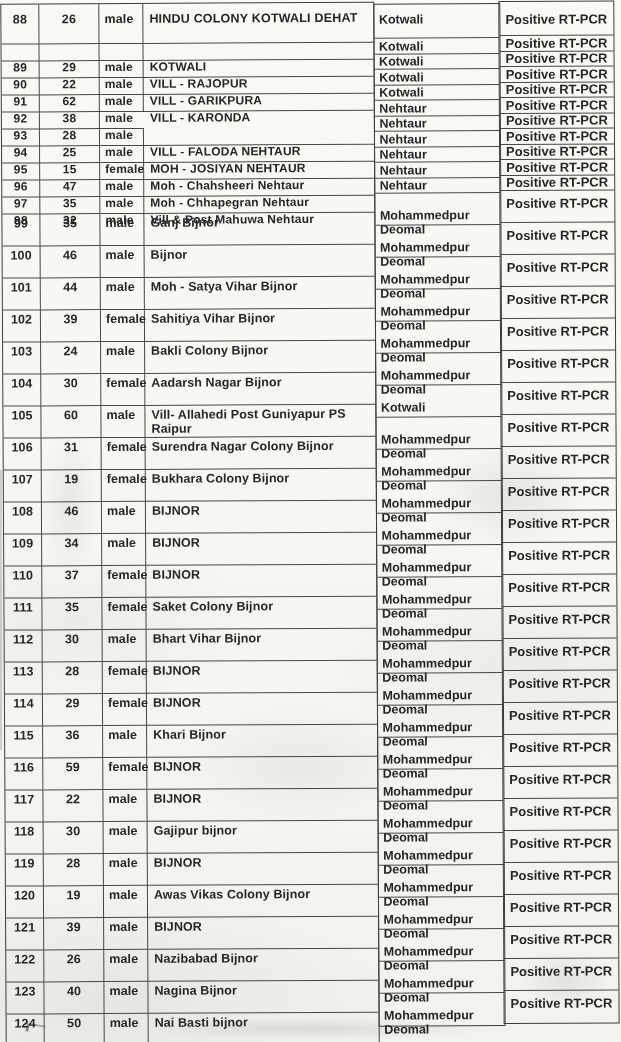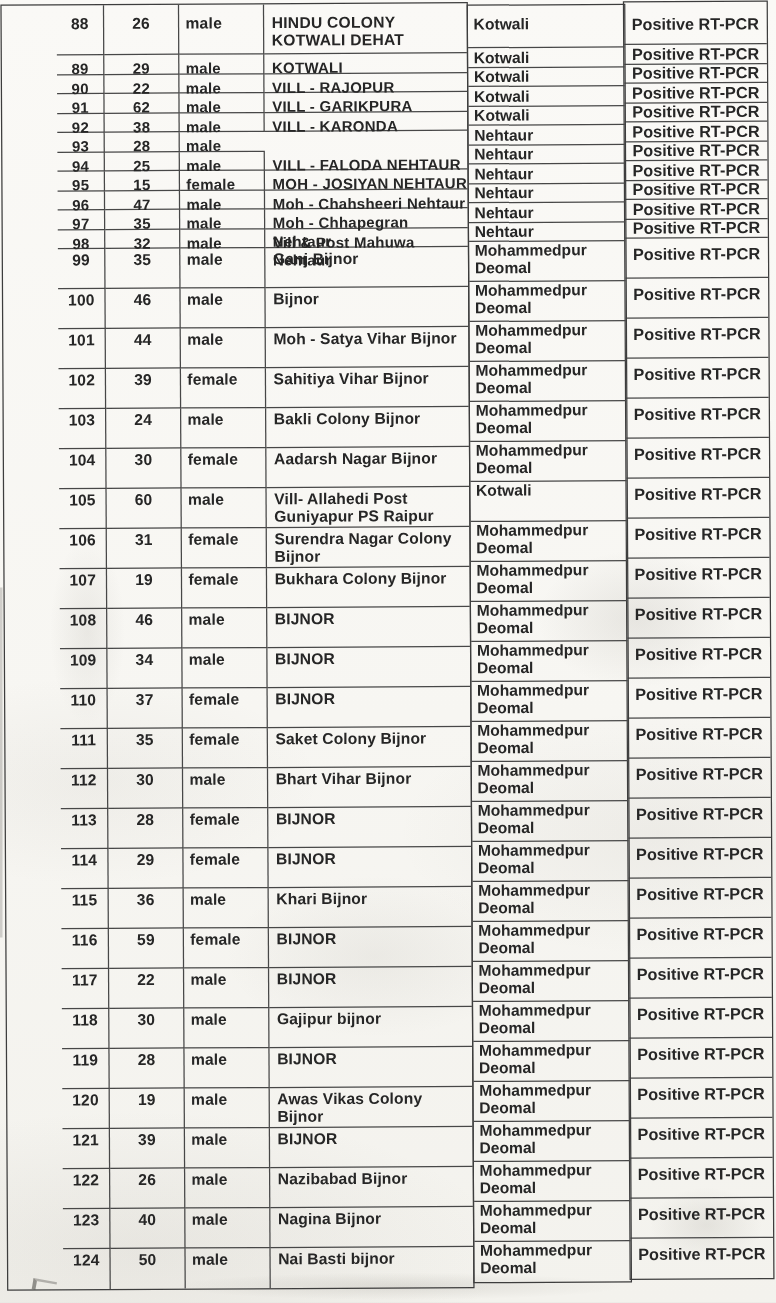--- a/index.html
+++ b/index.html
@@ -19,37 +19,37 @@
   }
   .scan-rot{position:absolute;left:3px;top:2px;transform:rotate(-0.3deg);transform-origin:310px 520px;}
   .tbl{display:flex;align-items:flex-start;}
   .stack{box-sizing:border-box;background:transparent;}
   .left{width:374px;border:1.7px solid #3d3d3d;display:flex;flex-direction:column;}
   .lrow{display:flex;}
   .lrow .c{box-sizing:border-box;border-right:1.5px solid #474747;border-bottom:1.5px solid #474747;overflow:visible;white-space:nowrap;}
   .lrow .c.address{white-space:normal;}
   .lrow .c:last-child{border-right:none;}
   .left .lrow:last-child .c{border-bottom:none;}
-  .c.sr{width:38px;text-align:center;margin-left:44px;}
+  .c.sr{width:38px;text-align:center;}
   .c.age{width:60px;text-align:center;}
-  .c.gender{width:68px;padding-left:5px;}
+  .c.gender{width:44px;padding-left:5px;}
   .c.address{flex:1;padding-left:6px;}
   .left .row-lg > .c{height:40px;padding-top:8px;font-size:12.5px;letter-spacing:.2px;}
-  .left .row-sm > .c{height:15.5px;padding-top:4px;font-size:12px;line-height:14.5px;letter-spacing:.2px;}
+  .left .row-sm > .c{height:15.5px;padding-top:16px;font-size:12px;line-height:14.5px;letter-spacing:.2px;}
   .left .row-xl > .c{height:32px;padding-top:3px;font-size:12.5px;line-height:13.5px;letter-spacing:.1px;}
 
   .station{width:127px;border:1.7px solid #3d3d3d;margin-left:-1.5px;transform:translateY(2px);}
   .result{width:116px;border:1.7px solid #3d3d3d;margin-left:-1.5px;}
   .scell,.rcell{box-sizing:border-box;border-bottom:1.5px solid #474747;overflow:visible;}
   .station .scell:last-child,.result .rcell:last-child{border-bottom:none;}
   .scell{padding-left:5px;font-size:12.5px;line-height:13.5px;}
   .rcell{padding-left:6px;font-size:13px;line-height:13.5px;white-space:nowrap;}
   .station .row-lg{height:34px;padding-top:9px;}
   .station .row-sm{height:15.5px;padding-top:.5px;line-height:14px;}
-  .station .row-xl{height:32px;padding-top:1px;}
+  .station .row-xl{height:32px;padding-top:16px;}
   .result .row-lg{height:34px;padding-top:11px;}
   .result .row-sm{height:15.5px;padding-top:.5px;line-height:14px;}
   .result .row-xl{height:32px;padding-top:5.5px;}
 
   .blot{position:absolute;pointer-events:none;border-radius:50%;}
   .b1{left:40px;top:430px;width:60px;height:150px;background:radial-gradient(closest-side,rgba(110,104,92,.10),rgba(110,104,92,0));}
   .b2{left:430px;top:440px;width:160px;height:110px;background:radial-gradient(closest-side,rgba(110,104,92,.12),rgba(110,104,92,0));}
   .b3{left:180px;top:700px;width:240px;height:130px;background:radial-gradient(closest-side,rgba(110,104,92,.08),rgba(110,104,92,0));}
   .b4{left:140px;top:1018px;width:360px;height:22px;background:radial-gradient(closest-side,rgba(100,95,85,.14),rgba(100,95,85,0));border-radius:40%;}
   .b5{left:520px;top:950px;width:90px;height:60px;background:radial-gradient(closest-side,rgba(110,104,92,.12),rgba(110,104,92,0));}

